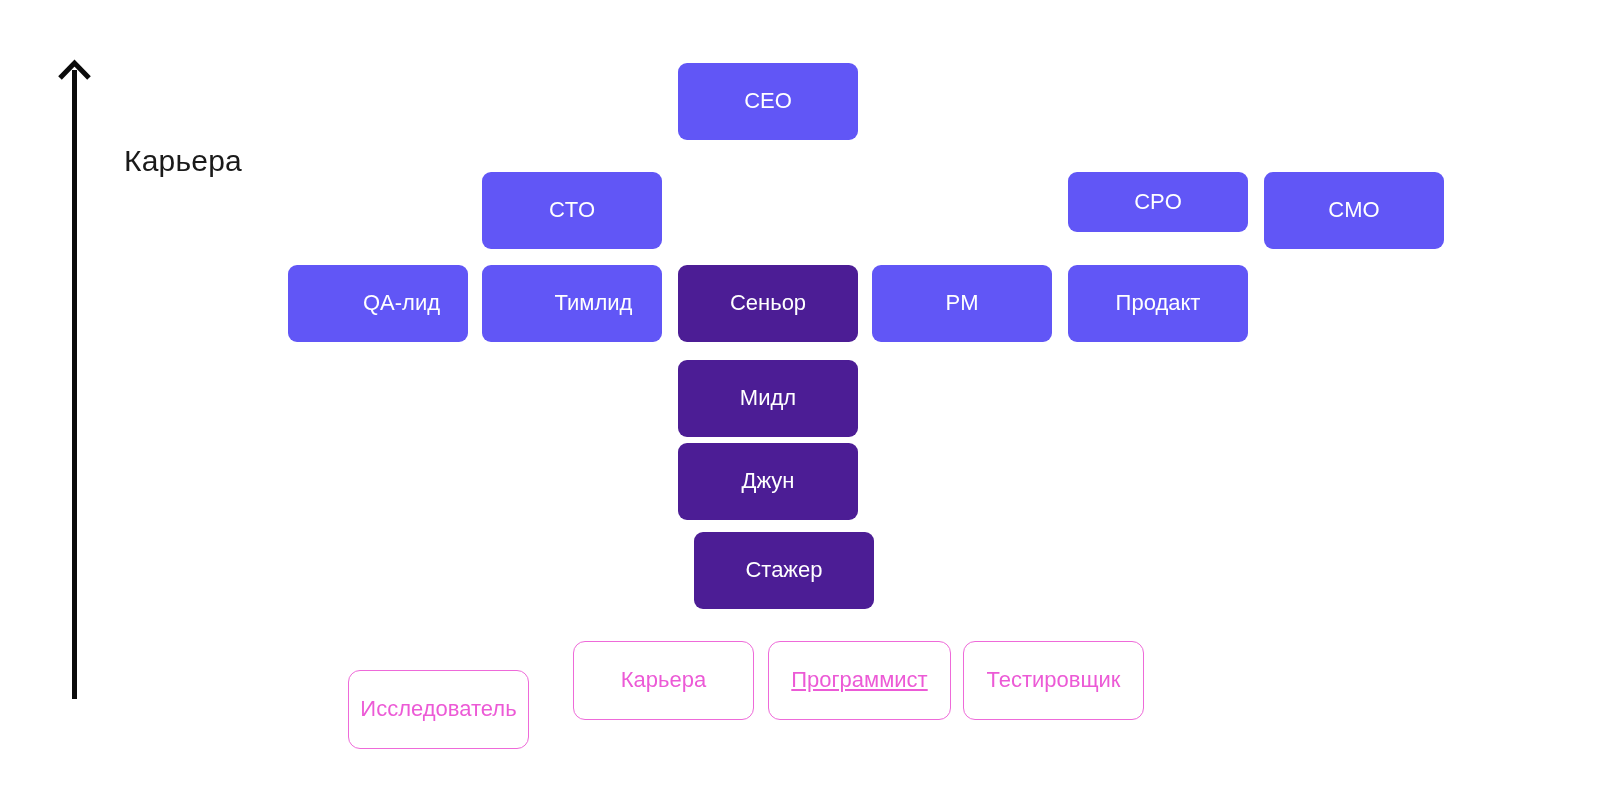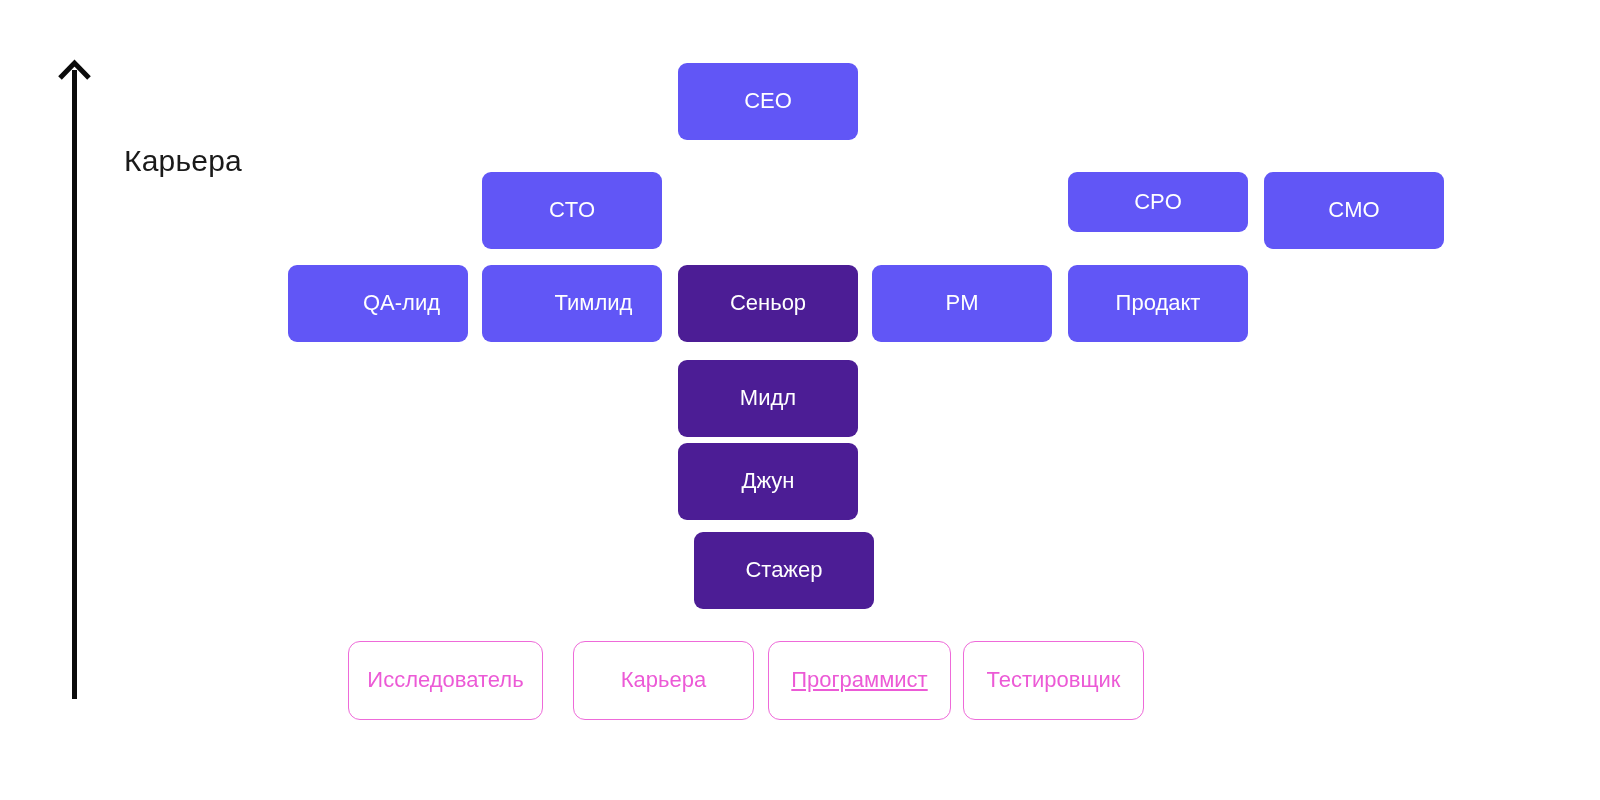--- a/index.html
+++ b/index.html
@@ -91,19 +91,19 @@
       <div class="node filled-blue" style="left: 482px; top: 265px; width: 180px; height: 77px; padding-left: 43px;">Тимлид</div>
       <div class="node filled-pink" style="left: 678px; top: 265px; width: 180px; height: 77px;">Сеньор</div>
       <div class="node filled-blue" style="left: 872px; top: 265px; width: 180px; height: 77px;">PM</div>
       <div class="node filled-blue" style="left: 1068px; top: 265px; width: 180px; height: 77px;">Продакт</div>
       <div class="node filled-pink" style="left: 678px; top: 344px; width: 180px; height: 77px; margin-top: 16px;">Мидл</div>
       <div class="node filled-pink" style="left: 678px; top: 443px; width: 180px; height: 77px;">Джун</div>
       <div class="node filled-pink" style="left: 678px; top: 532px; width: 180px; height: 77px; margin-left: 16px;">Стажер</div>
     </div>
 
   <div id="entry-layer">
-      <div class="node outline-pink" style="left: 348px; top: 641px; width: 195px; height: 79px; text-align: right;">Исследователь</div>
+      <div class="node outline-pink" style="left: 348px; top: 670px; width: 181px; height: 79px; text-align: right;">Исследователь</div>
       <div class="node outline-pink" style="left: 573px; top: 641px; width: 181px; height: 79px;">Карьера</div>
       <div class="node outline-pink" style="left: 768px; top: 641px; width: 183px; height: 79px; text-decoration: underline;">Программист</div>
       <div class="node outline-pink" style="left: 963px; top: 641px; width: 181px; height: 79px;">Тестировщик</div>
     </div>
 
 </div>
 
 </body></html>

